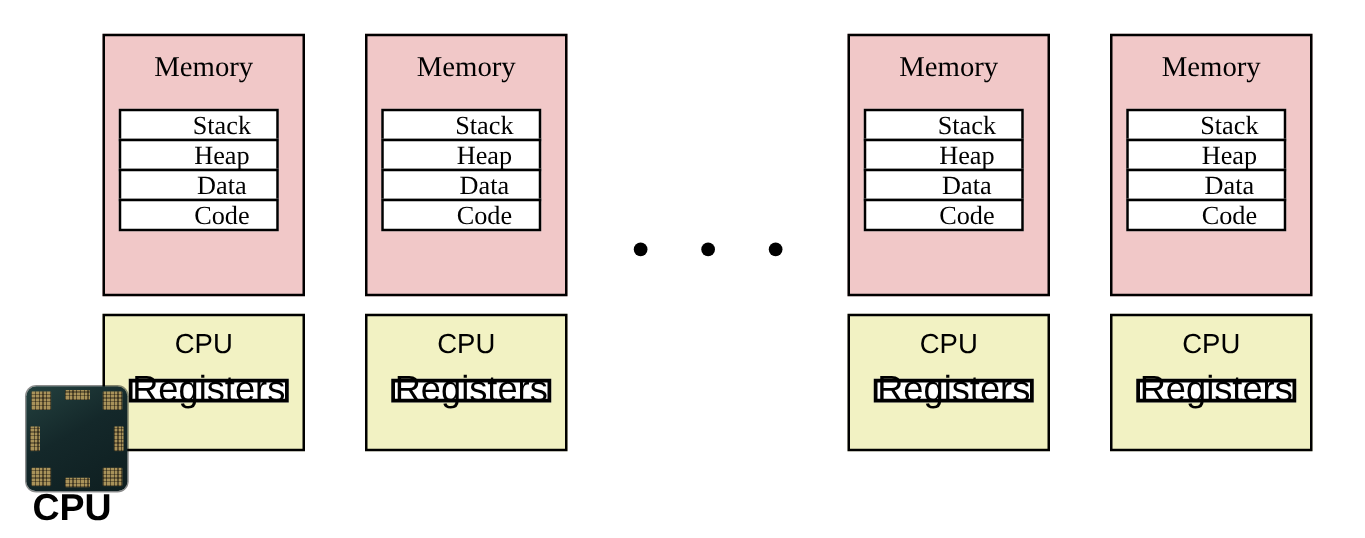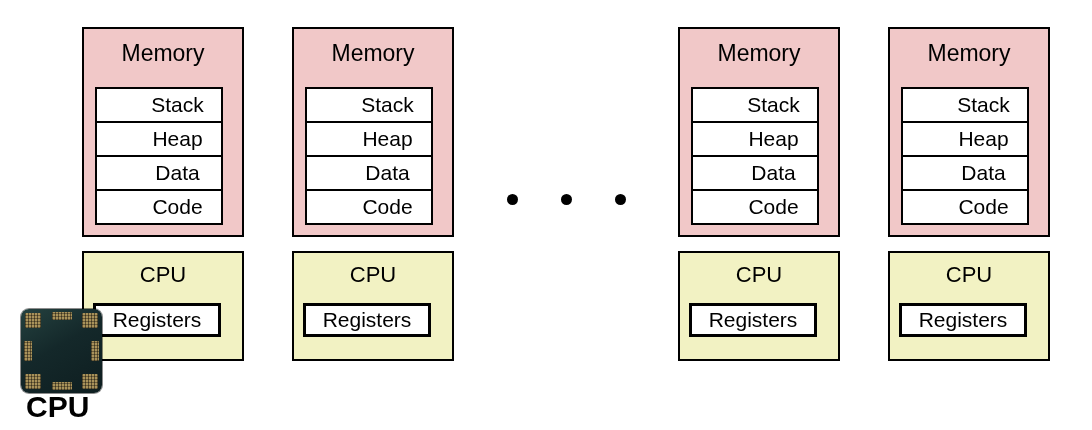--- a/index.html
+++ b/index.html
@@ -15,31 +15,32 @@
 
   
   .machine { position: absolute; top: 27px; width: 162px; }
 
   .memory-block {
     position: relative;
     box-sizing: border-box;
     width: 162px; height: 210px;
     background: var(--memory-bg, #f1c8c8);
     border: 2.5px solid var(--border, #000);
+    font-family: Liberation Serif, serif;
   }
   .block-title {
     text-align: center;
     line-height: 1;
     margin-top: 13px;
     font-size: 23px;
   }
   .segments { position: absolute; left: 11px; top: 58px; width: 128px; }
   .segment {
     box-sizing: border-box;
-    height: 36px;
+    height: 26px;
     margin-top: -2px;
     background: var(--segment-bg, #fff);
     border: 2px solid var(--border, #000);
     display: flex; align-items: center; justify-content: center;
     font-size: 21px;
     padding-left: 37px;
   }
   .segment:first-child { margin-top: 0; }
 
   .cpu-block {
@@ -47,26 +48,26 @@
     box-sizing: border-box;
     margin-top: 14px;
     width: 162px; height: 110px;
     background: var(--cpu-bg, #f2f2c3);
     border: 2.5px solid var(--border, #000);
   }
   .cpu-title { margin-top: 11px; font-size: 22px; }
   .registers {
     position: absolute;
     box-sizing: border-box;
-    left: 9px; top: 50px;
-    width: 128px; height: 34px;
+    left: 19px; top: 50px;
+    width: 128px; height: 19px;
     background: var(--segment-bg, #fff);
     border: 3px solid var(--border, #000);
     display: flex; align-items: center; justify-content: center;
-    font-size: 21px;
+    font-size: 29px;
   }
 
   
   .dots {
     position: absolute;
     left: 454px; top: 194px; width: 224px;
     display: flex; justify-content: center; align-items: center;
     gap: 43px;
   }
   .dot {

